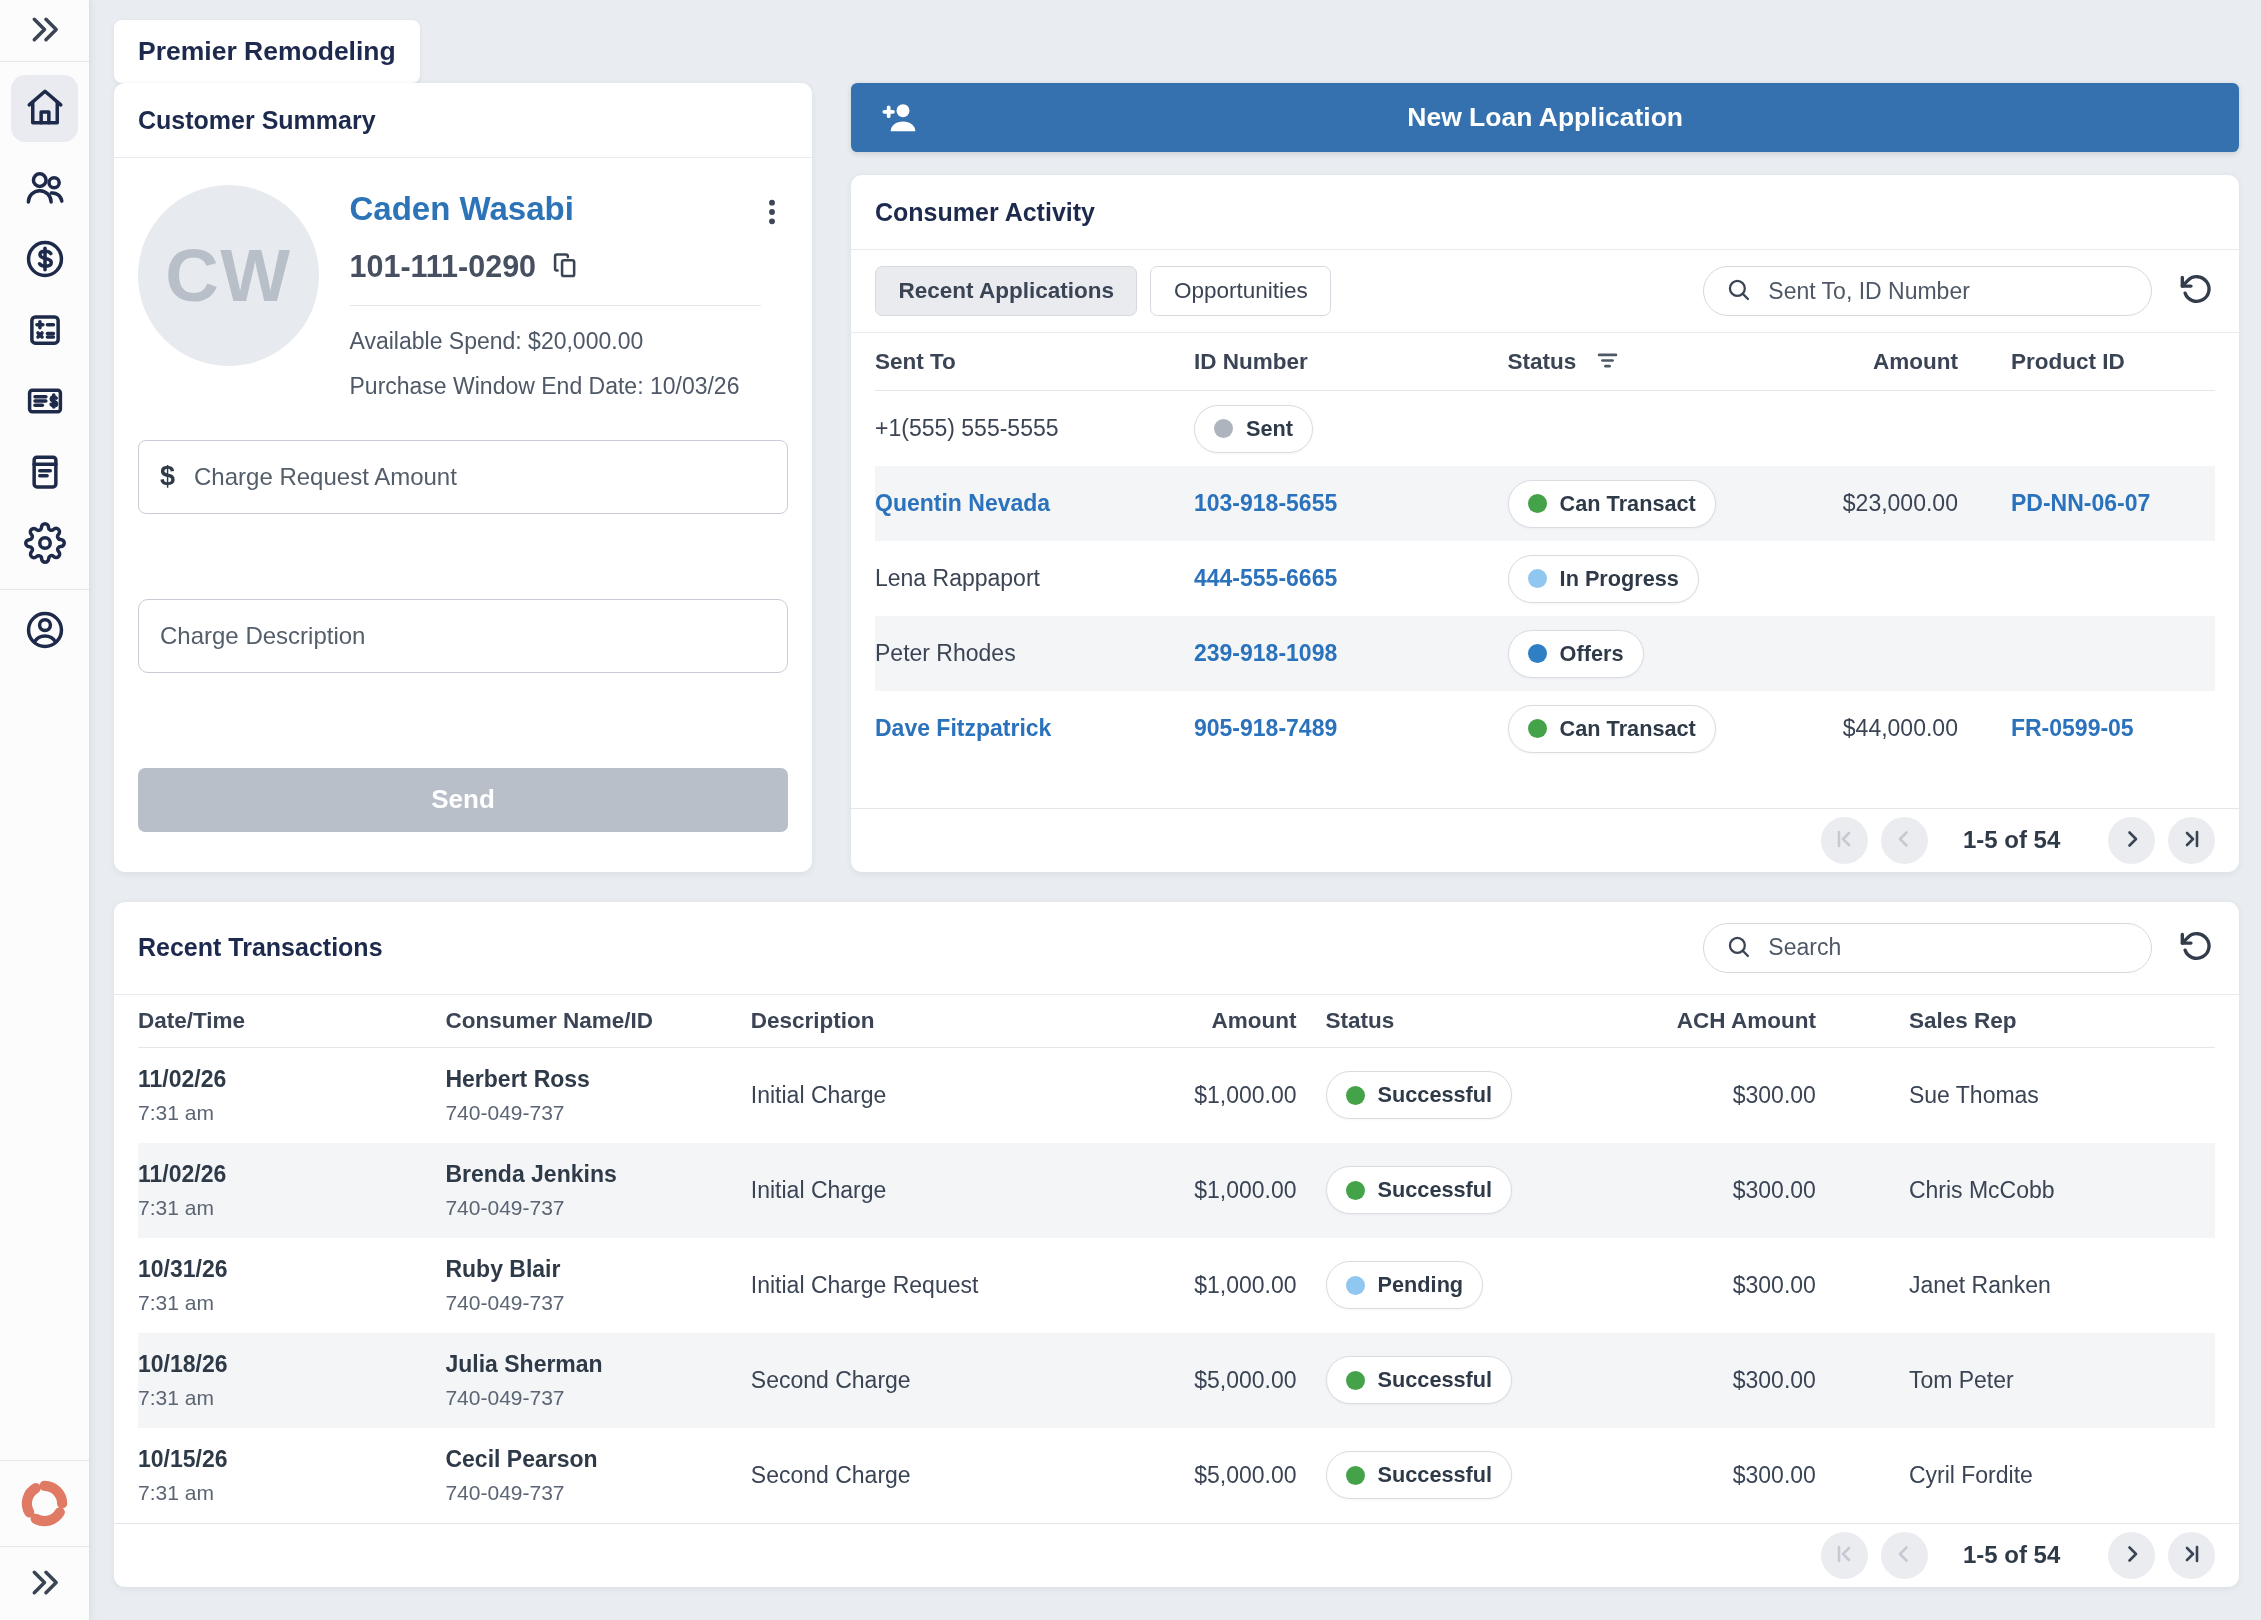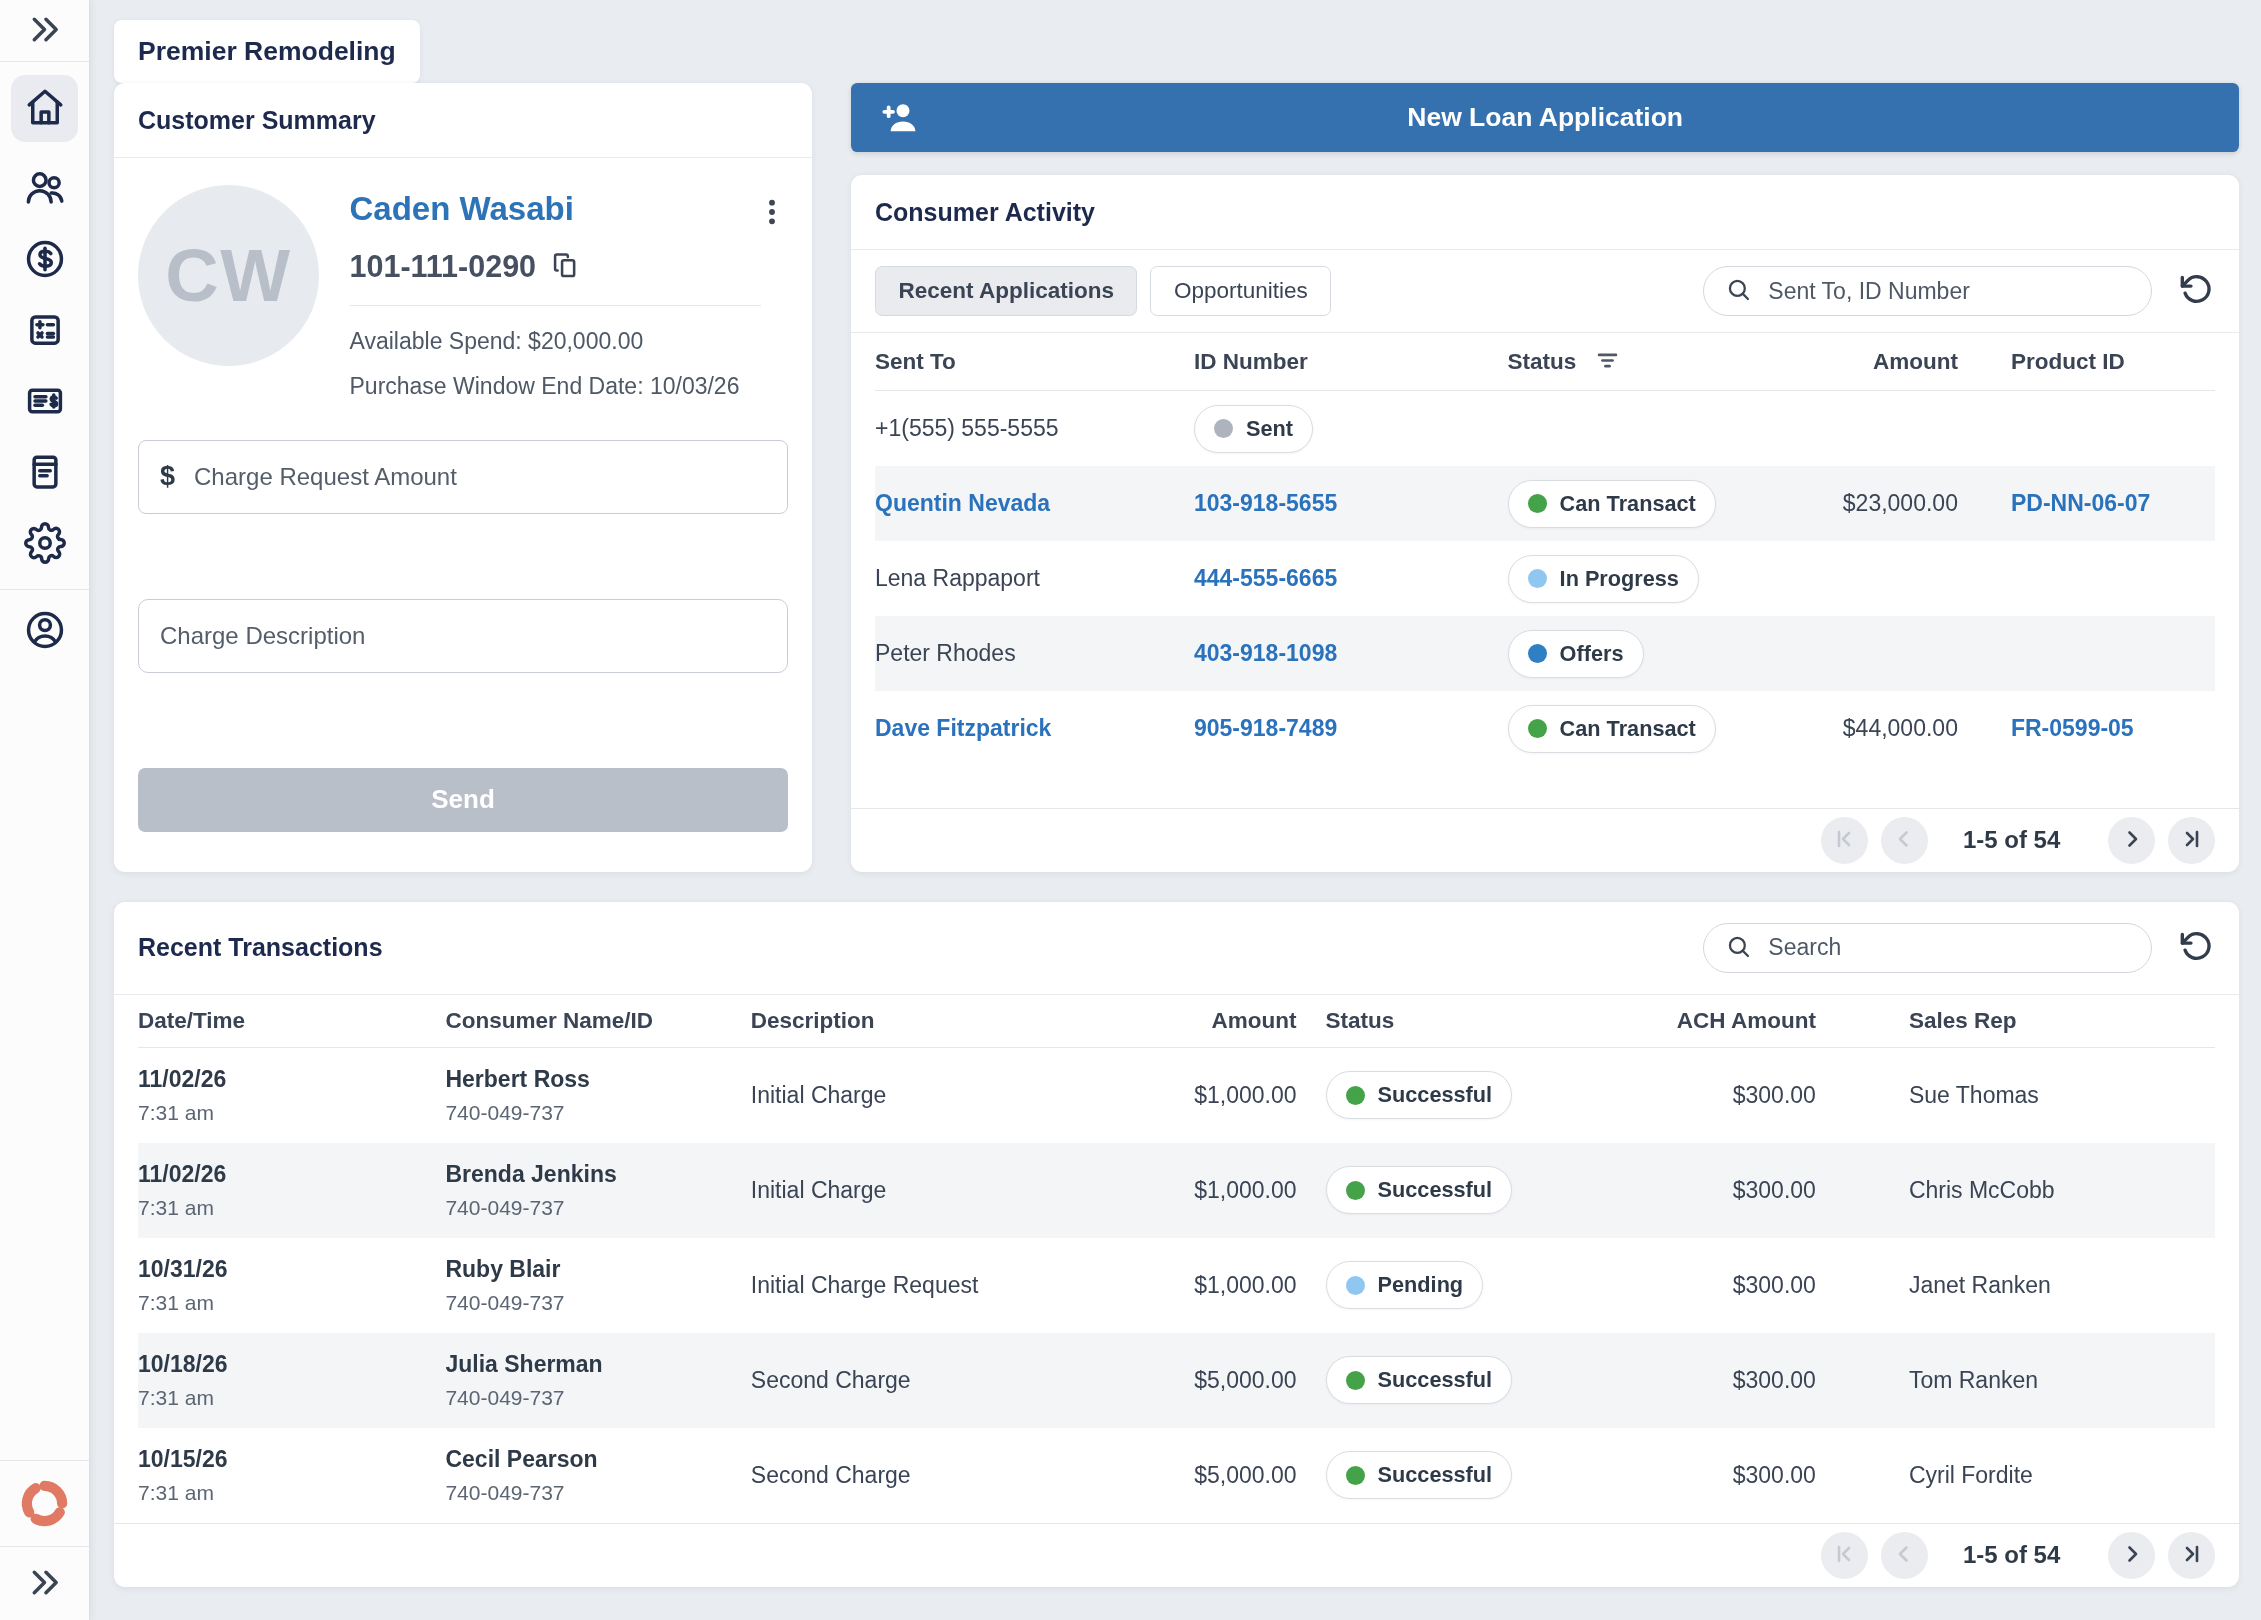--- a/index.html
+++ b/index.html
@@ -444,21 +444,21 @@
       <span class="badge">
         <span class="dot" style="background: rgb(143, 199, 240);"></span>
         <span class="blabel">In Progress</span>
       </span>
     </div>
     <div class="td right"></div>
 
   </div>
               <div class="ca-grid row striped">
     <div class="td">Peter Rhodes</div>
-    <div class="td id-link">403-918-1098</div>
+    <div class="td id-link">239-918-1098</div>
     <div class="td">
       <span class="badge">
         <span class="dot" style="background: rgb(46, 127, 196);"></span>
         <span class="blabel">Offers</span>
       </span>
     </div>
     <div class="td right"></div>
 
   </div>
               <div class="ca-grid row">
@@ -613,21 +613,21 @@
     </div>
     <div class="td">Second Charge</div>
     <div class="td right">$5,000.00</div>
     <div class="td" style="padding-left:16px">
       <span class="badge">
         <span class="dot" style="background: rgb(68, 162, 72);"></span>
         <span class="blabel">Successful</span>
       </span>
     </div>
     <div class="td right">$300.00</div>
-    <div class="td sales-pad">Tom Ranken</div>
+    <div class="td sales-pad">Tom Peter</div>
   </div>
           <div class="rt-grid rt-row">
     <div class="td stack" style="display:block">
       <div class="line1">10/15/26</div>
       <div class="line2">7:31 am</div>
     </div>
     <div class="td stack" style="display:block">
       <div class="line1">Cecil Pearson</div>
       <div class="line2">740-049-737</div>
     </div>

